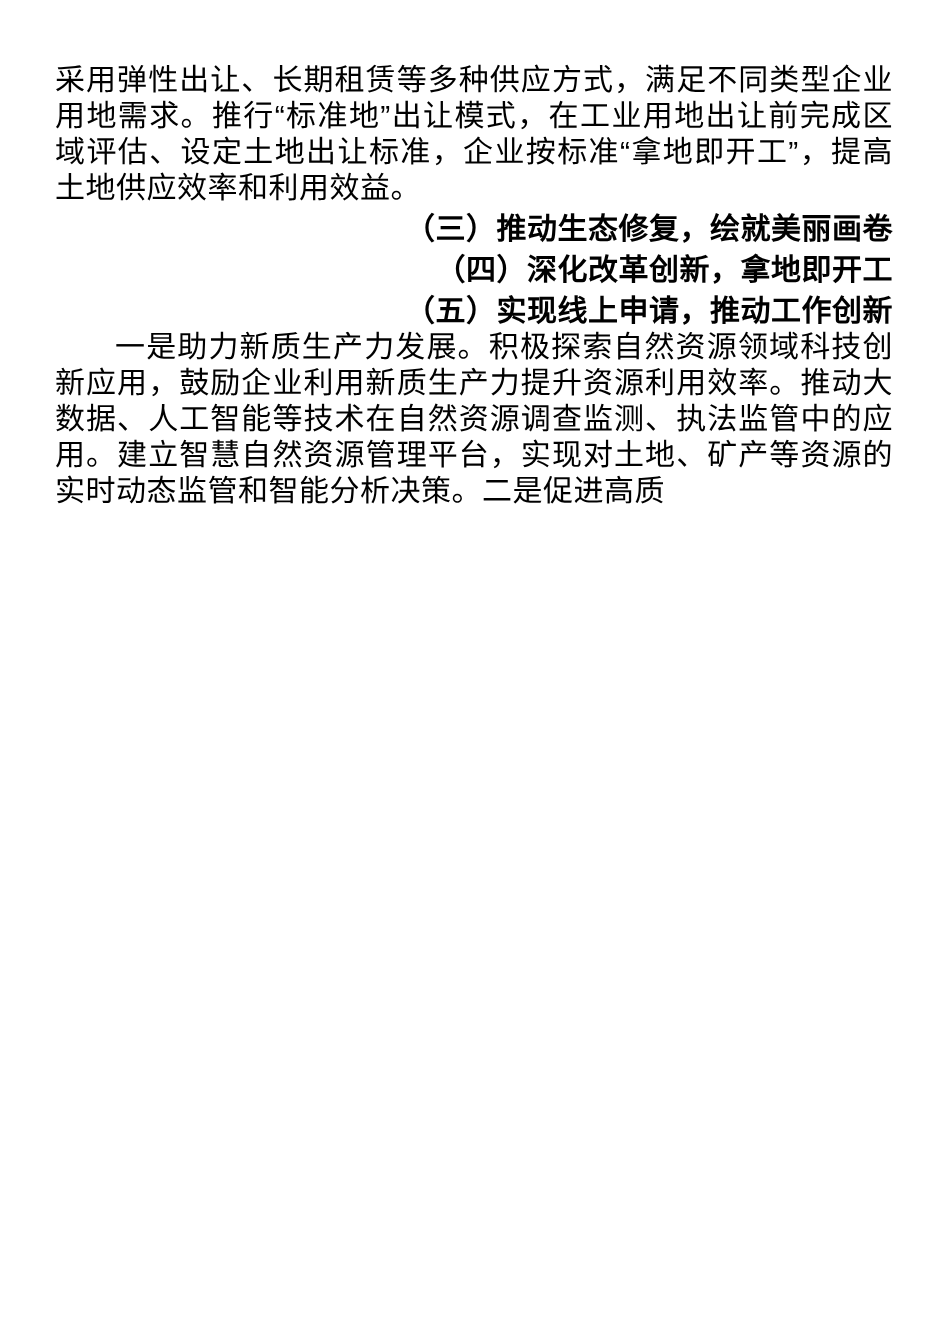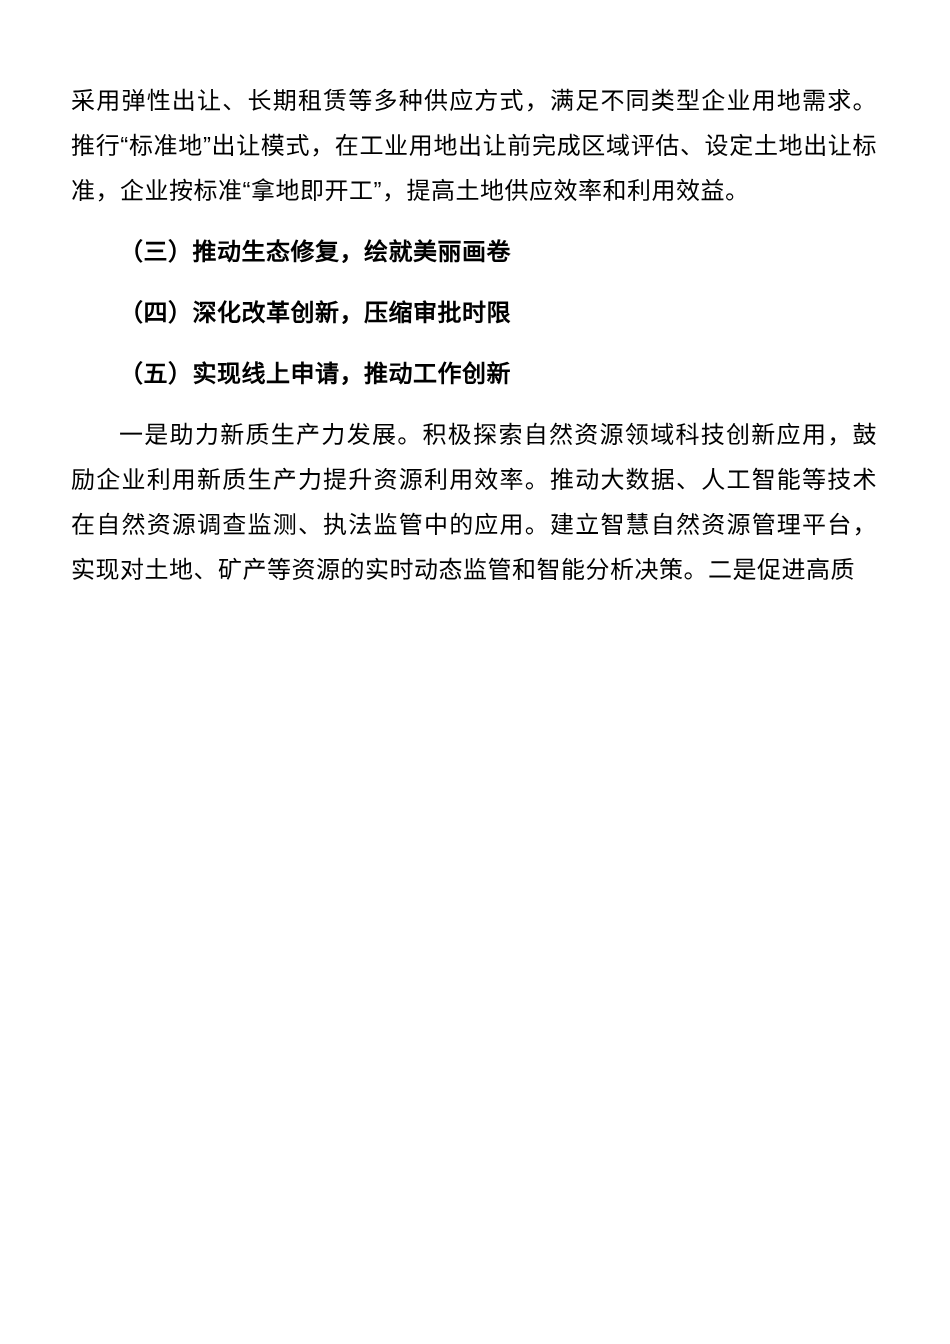--- a/index.html
+++ b/index.html
@@ -12,41 +12,41 @@
     width: 950px;
     height: 1344px;
     box-sizing: border-box;
     background: #ffffff;
     padding: 62px 57px 0 55px;
     overflow: hidden;
     font-family: "Liberation Sans", "DejaVu Sans", sans-serif;
     color: #000000;
   }
   .doc p {
-    margin: 16px;
-    font-size: 24px;
-    line-height: 45px;
+    margin: 0;
+    font-size: 30px;
+    line-height: 36px;
     text-align: justify;
     letter-spacing: 0.5px;
     word-break: break-all;
   }
   .doc p.para-body.indented {
     text-indent: 2em;
   }
   .doc p.para-heading {
     font-weight: 700;
     text-indent: 2em;
-    text-align: left;
+    text-align: right;
     margin-top: 5px;
   }
 </style>
 </head>
 <body>
 
 <div class="page" style="background: rgb(255, 255, 255); color: rgb(0, 0, 0);">
   <div class="doc" id="doc">
       <p class="para-body">采用弹性出让、长期租赁等多种供应方式，满足不同类型企业用地需求。推行“标准地”出让模式，在工业用地出让前完成区域评估、设定土地出让标准，企业按标准“拿地即开工”，提高土地供应效率和利用效益。</p>
       <p class="para-heading">（三）推动生态修复，绘就美丽画卷</p>
-      <p class="para-heading">（四）深化改革创新，压缩审批时限</p>
+      <p class="para-heading">（四）深化改革创新，拿地即开工</p>
       <p class="para-heading">（五）实现线上申请，推动工作创新</p>
       <p class="para-body indented">一是助力新质生产力发展。积极探索自然资源领域科技创新应用，鼓励企业利用新质生产力提升资源利用效率。推动大数据、人工智能等技术在自然资源调查监测、执法监管中的应用。建立智慧自然资源管理平台，实现对土地、矿产等资源的实时动态监管和智能分析决策。二是促进高质</p>
     </div>
 </div>
 
 </body></html>

